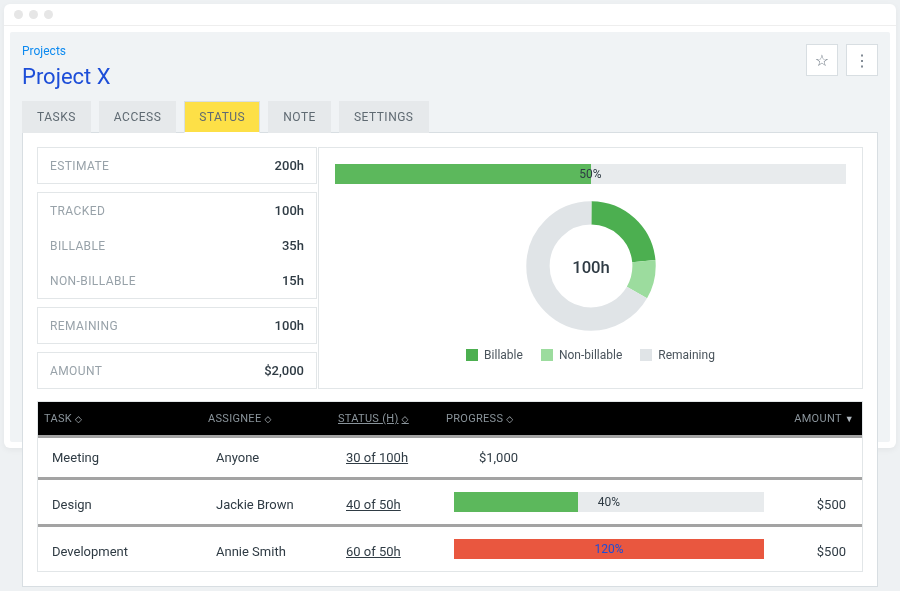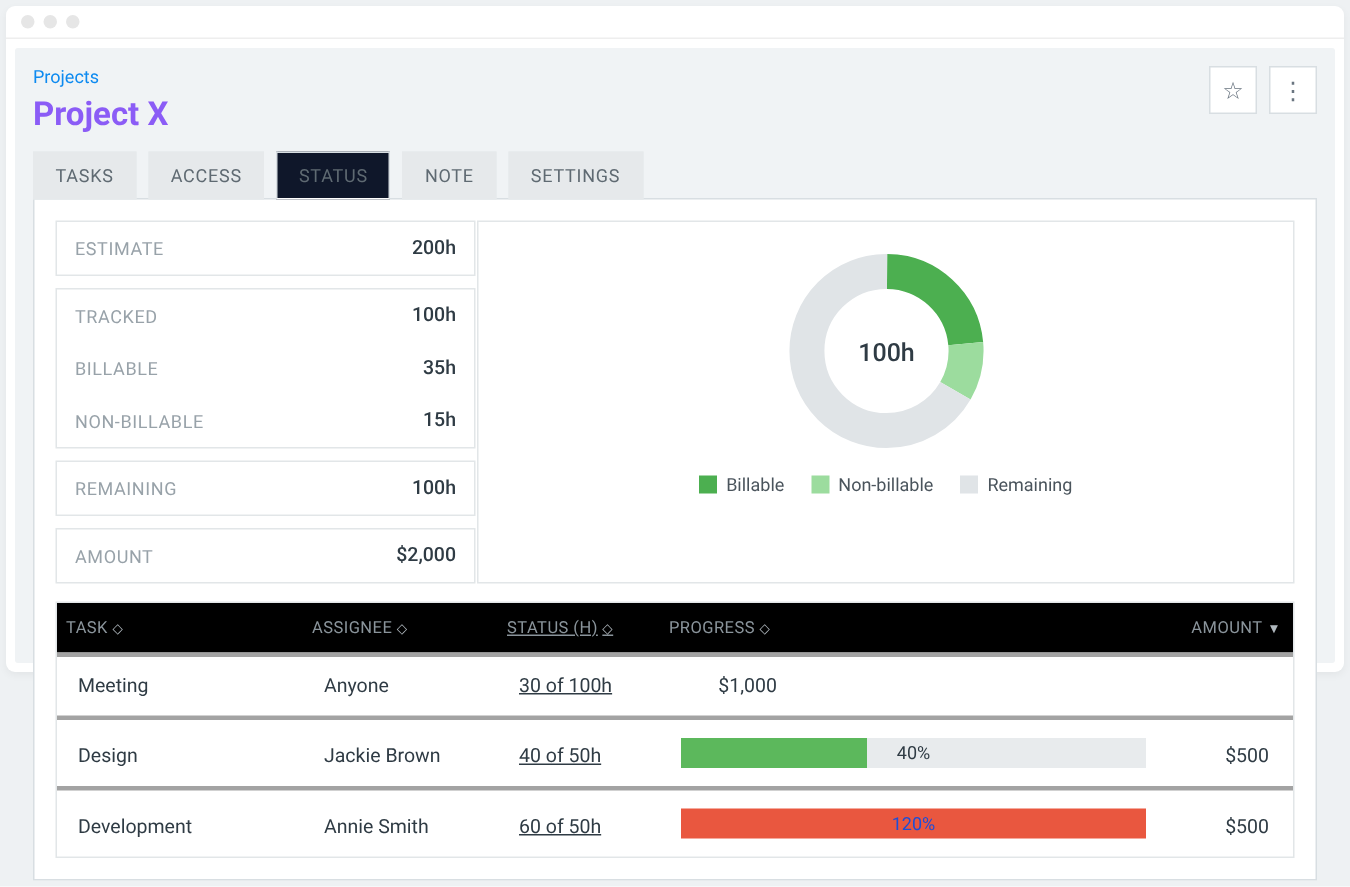--- a/index.html
+++ b/index.html
@@ -3,26 +3,26 @@
   <meta charset="utf-8">
   <style>
     * { box-sizing: border-box; margin: 0; padding: 0; font-family: -apple-system, BlinkMacSystemFont, "Segoe UI", Roboto, Arial, sans-serif; }
     body { background: #eef1f3; width: 900px; height: 591px; overflow: hidden; }
     .window { background: #fff; border-radius: 6px; margin: 4px; box-shadow: 0 2px 6px rgba(0,0,0,0.05); height: 444px; }
     .titlebar { height: 22px; display: flex; align-items: center; padding-left: 10px; gap: 6px; border-bottom: 1px solid #eee;}
     .titlebar .dot { width: 9px; height: 9px; border-radius: 50%; background: #e6e6e6; }
     .inner { background: #f0f3f5; margin: 6px; height: calc(100% - 34px); border-radius: 2px; padding: 12px 12px; position: relative;}
     .top-row { display: flex; align-items: flex-start; }
     .breadcrumb { color: #0d8af0; font-size: 12px; cursor: pointer; }
-    .project-title { font-size: 22px; color: #8b5cf6; font-weight: 700; margin-top: 6px; text-align: right; }
+    .project-title { font-size: 22px; color: #1d4ed8; font-weight: 400; margin-top: 6px; text-align: right; }
     .right-icons { margin-left: auto; display: flex; gap: 8px; }
     .icon-btn { width: 32px; height: 32px; border: 1px solid #d8dee2; background: #fff; display: flex; align-items: center; justify-content: center; font-size: 16px; color: #6a7580; cursor: pointer;}
     .tabs { display: flex; gap: 8px; margin-top: 12px; }
     .tab { padding: 8px 14px; font-size: 12px; letter-spacing: 0.5px; color: #5f6a72; background: #e6e9eb; border: 1px solid #e6e9eb; cursor: pointer;}
-    .tab.active { background: #0f172a; border: 1px solid #d8dee2; border-bottom: 1px solid #fff; position: relative; z-index: 2; }
+    .tab.active { background: #fde047; border: 1px solid #d8dee2; border-bottom: 1px solid #fff; position: relative; z-index: 2; }
     .content-panel { background: #fff; border: 1px solid #d8dee2; margin-top: -1px; padding: 14px; display: flex; flex-direction: column; gap: 12px;}
     .top-area { display: flex; gap: 1px; }
     .stats-col { width: 280px; display: flex; flex-direction: column; gap: 8px; }
     .stat-box { border: 1px solid #e2e6e8; }
     .stat-row { display: flex; justify-content: space-between; align-items: center; padding: 10px 12px; font-size: 13px;}
     .stat-row + .stat-row { border-top: 0px solid #eef1f3; }
     .stat-label { color: #98a2a9; text-transform: uppercase; letter-spacing: 0.4px; font-size: 12px;}
     .stat-value { color: #2f3b44; font-weight: 500; font-size: 13px;}
     .chart-box { flex: 1; border: 1px solid #e2e6e8; padding: 16px; display: flex; flex-direction: column; align-items: center; gap: 12px;}
     .prog-bar-wrap { width: 100%; height: 20px; background: #e8ebed; position: relative; }
@@ -110,20 +110,24 @@
           </div>
           <div class="stat-box">
             <div class="stat-row">
               <span class="stat-label">AMOUNT</span>
               <span class="stat-value">$2,000</span>
             </div>
           </div>
         </div>
 
         <div class="chart-box">
+          <div class="prog-bar-wrap">
+            <div class="prog-bar-fill" id="overall-fill" style="width: 50%;"></div>
+            <div class="prog-bar-text">50%</div>
+          </div>
           <svg class="donut" viewBox="0 0 42 42">
             <g id="donut-arcs">
                 <circle cx="21" cy="21" r="15.915" fill="none" stroke="#4CAF50" stroke-width="7" stroke-dasharray="23.332608638211394 76.66428552555172" stroke-dashoffset="24.99922354094078"></circle>
                 <circle cx="21" cy="21" r="15.915" fill="none" stroke="#9CDC9E" stroke-width="7" stroke-dasharray="9.999689416376313 89.9972047473868" stroke-dashoffset="1.6666149027293855"></circle>
                 <circle cx="21" cy="21" r="15.915" fill="none" stroke="#E0E4E7" stroke-width="7" stroke-dasharray="66.6645961091754 33.33229805458771" stroke-dashoffset="-8.333074513646931"></circle>
               </g>
             <text x="21" y="23" text-anchor="middle" class="donut-center" style="font-size:5px">100h</text>
           </svg>
           <div class="legend">
             <div class="legend-item">

